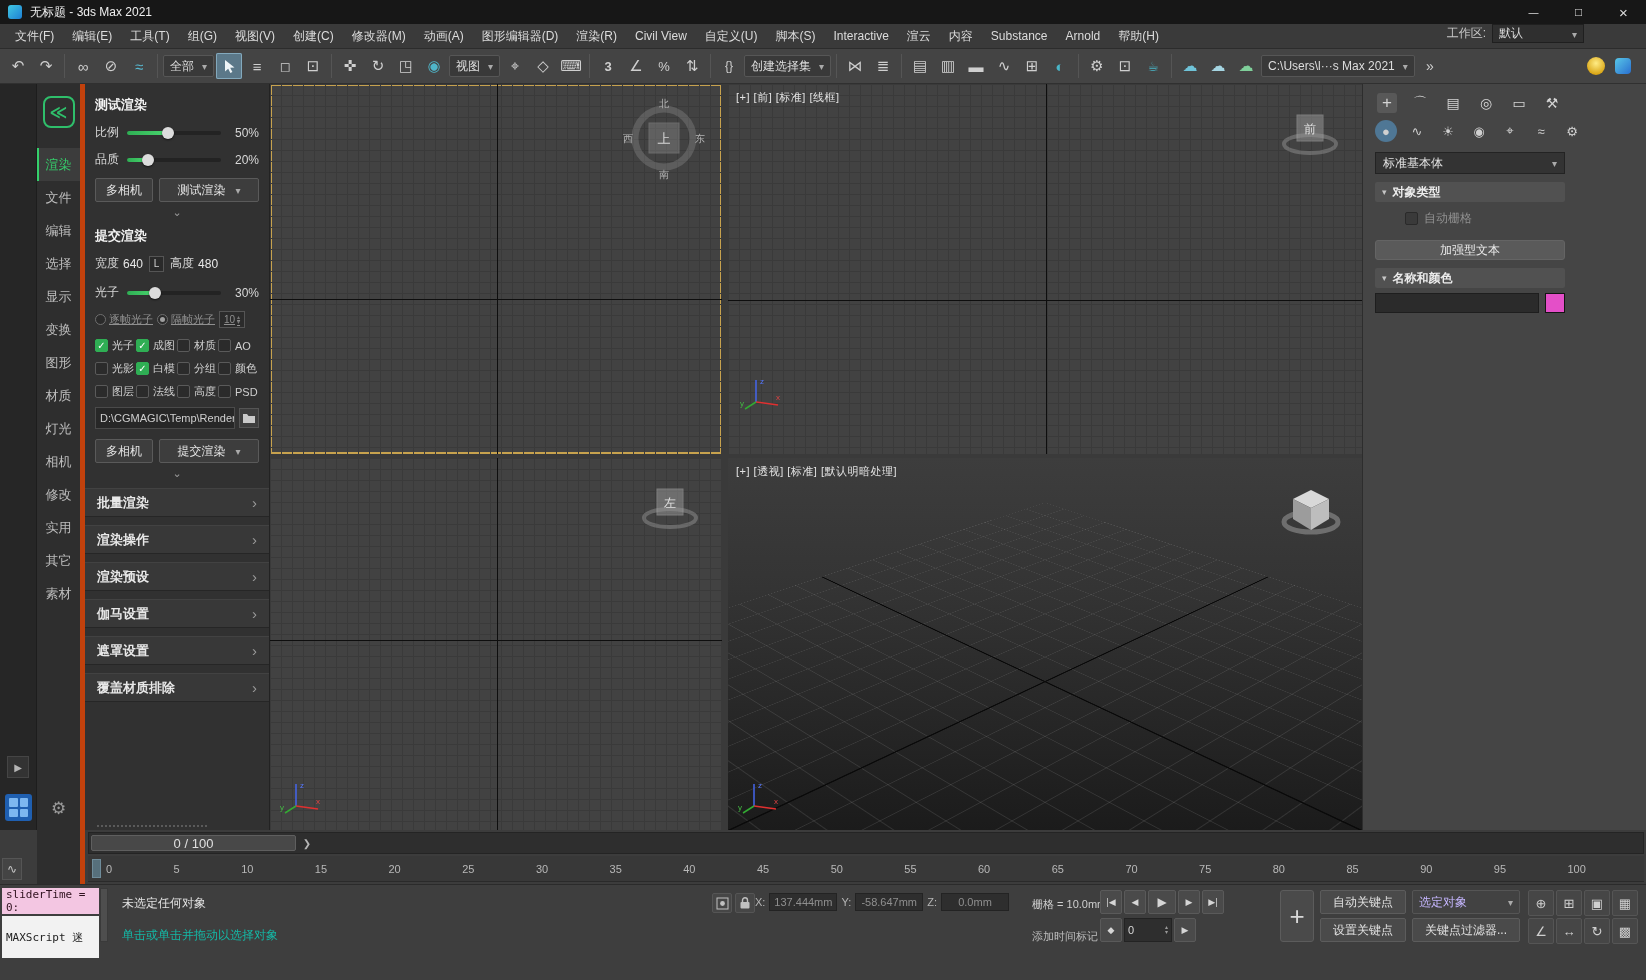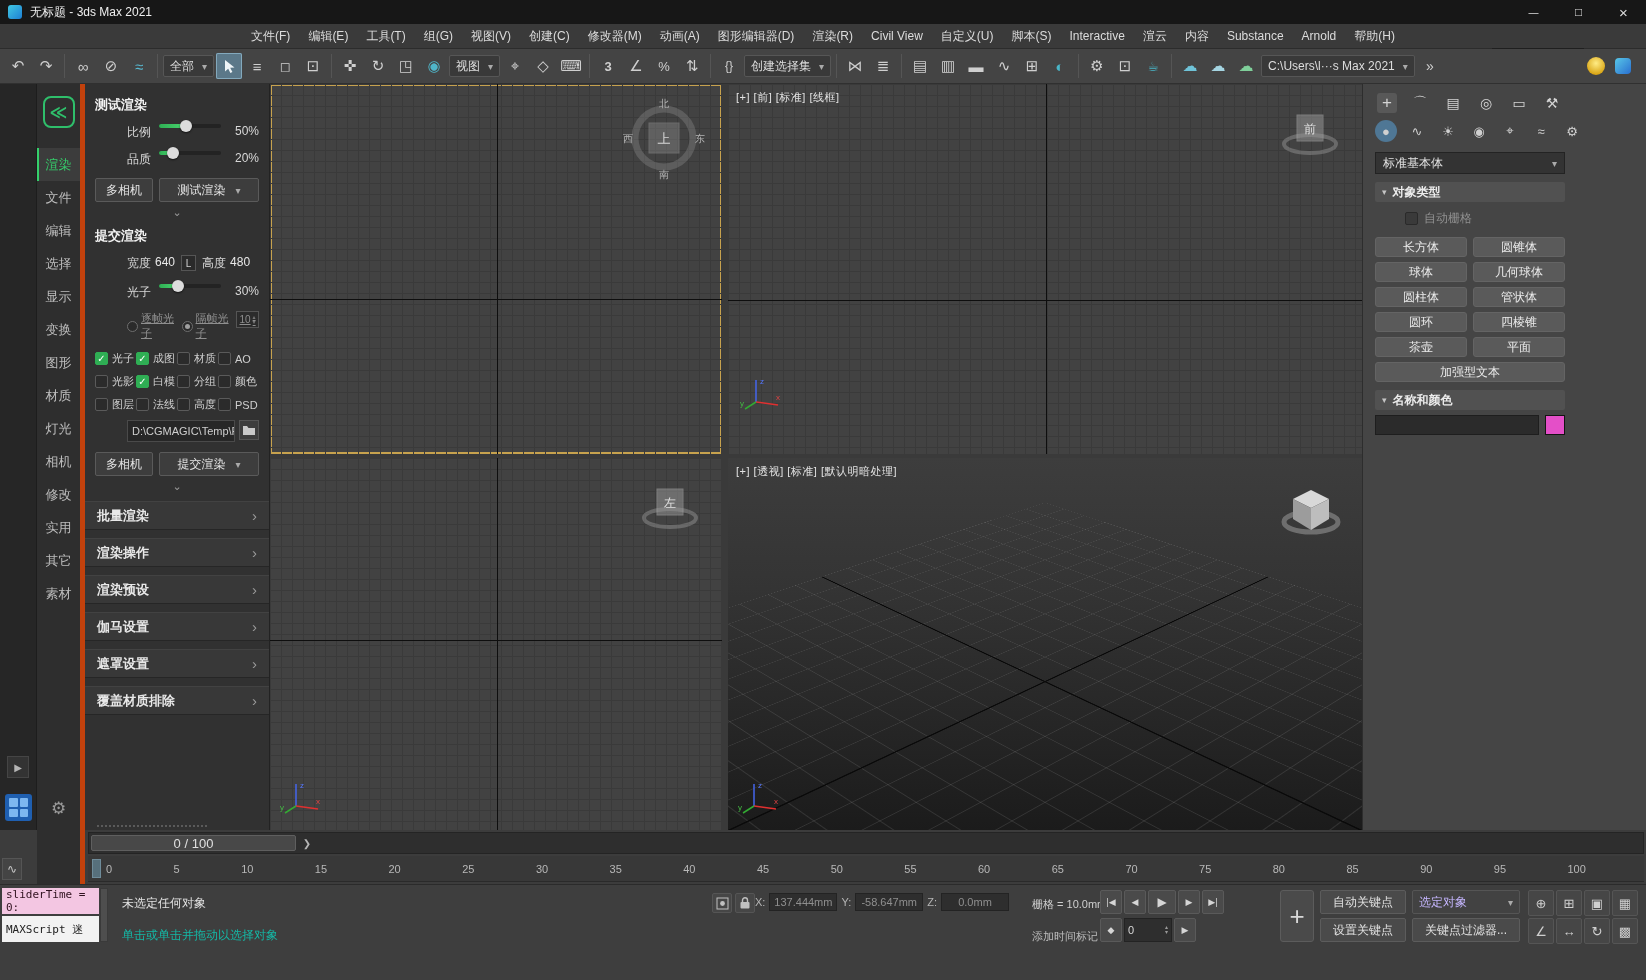--- a/index.html
+++ b/index.html
@@ -14,21 +14,21 @@
   .app-icon{width:14px;height:14px;border-radius:3px;margin-right:8px;
             background:linear-gradient(135deg,#41c8e2,#1d7fd4);}
   .win-controls{margin-left:auto;display:flex;height:100%;}
   .wc{width:45px;height:100%;display:flex;align-items:center;justify-content:center;color:#ddd;font-size:13px;}
   .wc-min::before{content:"—";font-size:10px;}
   .wc-max::before{content:"□";font-size:12px;}
   .wc-close::before{content:"×";font-size:15px;}
 
   
   #menubar{position:absolute;top:24px;left:0;width:100%;height:25px;background:#3a3a3a;
-           border-bottom:1px solid #2c2c2c;display:flex;align-items:center;padding:0 6px;flex-direction:column;}
+           border-bottom:1px solid #2c2c2c;display:flex;align-items:flex-start;padding:0 6px;}
   .menu-items{display:flex;align-items:center;height:100%;}
   .menu-item{padding:0 9px;line-height:25px;color:#dcdcdc;white-space:nowrap;cursor:default;}
   .workspace{margin-left:auto;display:flex;align-items:center;gap:6px;padding-right:56px;color:#c8c8c8;}
   .ws-box{width:92px;height:19px;background:#2f2f2f;border:1px solid #1f1f1f;display:flex;
           align-items:center;justify-content:space-between;padding:0 6px;color:#ddd;}
   .dd-caret::after{content:"▾";font-size:10px;color:#aaa;}
 
   
   #toolbar{position:absolute;top:49px;left:0;width:100%;height:35px;background:#444;
            border-bottom:1px solid #303030;display:flex;align-items:center;gap:2px;padding:0 5px;}
@@ -79,21 +79,21 @@
   .cg-tabs-list{margin-top:20px;}
   .cg-tab{height:33px;display:flex;align-items:center;justify-content:center;font-size:13px;color:#bdbdbd;c​ursor:default;}
   .cg-tab.active{background:#3c3c3c;color:#35cf6b;box-shadow:inset 2px 0 0 #35cf6b;}
   .gear-btn{position:absolute;left:14px;top:714px;color:#9a9a9a;font-size:17px;}
   .gear-btn::before{content:"⚙";}
 
   
   #cg-panel{position:absolute;left:85px;top:84px;width:185px;height:746px;background:#313131;
             border-right:1px solid #222;padding:10px 10px 0;}
   .cg-section-title{font-size:13px;font-weight:bold;color:#f2f2f2;margin:2px 0 10px;}
-  .cg-row{display:flex;align-items:flex-start;gap:6px;margin-bottom:10px;margin-left:32px;}
+  .cg-row{display:flex;align-items:center;gap:6px;margin-bottom:10px;}
   .cg-label{width:26px;color:#d8d8d8;flex:none;}
   .cg-slider{position:relative;flex:1;height:4px;background:#232323;border-radius:2px;}
   .cg-slider .fill{position:absolute;left:0;top:0;bottom:0;border-radius:2px;
                    background:linear-gradient(90deg,#2fae54,#49d66e);}
   .cg-slider .knob{position:absolute;top:50%;width:12px;height:12px;border-radius:50%;background:#dcdcdc;
                    transform:translate(-50%,-50%);box-shadow:0 1px 2px rgba(0,0,0,.6);}
   .cg-val{width:32px;text-align:right;color:#d8d8d8;flex:none;}
   .cg-btnrow{display:flex;gap:6px;margin:2px 0 4px;}
   .cg-btn{height:24px;background:#3d3d3d;border:1px solid #5a5a5a;border-radius:2px;color:#e4e4e4;
           display:flex;align-items:center;justify-content:center;padding:0 10px;white-space:nowrap;}
@@ -209,21 +209,21 @@
          border-bottom:1px solid #2a2a2a;}
   #ruler .frame-marker{position:absolute;left:4px;top:3px;width:9px;height:19px;background:#57707c;border:1px solid #6f8c9a;}
   .ruler-ticks{position:absolute;left:18px;right:58px;top:0;bottom:0;display:flex;
                justify-content:space-between;align-items:center;}
   .ruler-ticks span{font-size:11px;color:#b8b8b8;}
 
   
   #statusbar{position:absolute;left:0;top:884px;width:1646px;height:96px;background:#3e3e3e;border-top:1px solid #2b2b2b;}
   .ms-macro{position:absolute;left:2px;top:3px;width:97px;height:26px;background:#f3c6e2;color:#30121f;
             font-family:"DejaVu Sans Mono","Liberation Mono",monospace;font-size:11px;display:flex;align-items:center;padding:0 4px;}
-  .ms-listener{position:absolute;left:2px;top:31px;width:97px;height:26px;background:#f2f2f2;color:#222;
+  .ms-listener{position:absolute;left:2px;top:31px;width:97px;height:42px;background:#f2f2f2;color:#222;
             font-family:"DejaVu Sans Mono","Liberation Mono",monospace;font-size:11px;display:flex;align-items:center;padding:0 4px;}
   .ms-scroll{position:absolute;left:100px;top:3px;width:8px;height:54px;background:#4e4e4e;border:1px solid #3a3a3a;}
   .status-line{position:absolute;left:122px;top:10px;color:#e2e2e2;}
   .prompt-line{position:absolute;left:122px;top:42px;color:#14b8a6;}
   .sb-icon{position:absolute;width:20px;height:20px;display:flex;align-items:center;justify-content:center;
            background:#464646;border:1px solid #555;border-radius:2px;}
   .coords{position:absolute;left:755px;top:8px;display:flex;align-items:center;gap:4px;}
   .coords .lbl{color:#b5b5b5;font-size:11px;}
   .coord-box{width:68px;height:18px;background:#2e2e2e;border:1px solid #232323;color:#8f8f8f;font-size:11px;
              display:flex;align-items:center;justify-content:center;}
@@ -656,32 +656,20 @@
       <span>标准基本体</span>
       <span class="dd-caret"></span>
     </div>
     <div class="cp-rollout">
       <span>对象类型</span>
     </div>
     <div class="cp-autogrid">
       <span class="box"></span>
       <span>自动栅格</span>
     </div>
-    <div class="cp-grid">
-        <div class="cp-btn">长方体</div>
-        <div class="cp-btn">圆锥体</div>
-        <div class="cp-btn">球体</div>
-        <div class="cp-btn">几何球体</div>
-        <div class="cp-btn">圆柱体</div>
-        <div class="cp-btn">管状体</div>
-        <div class="cp-btn">圆环</div>
-        <div class="cp-btn">四棱锥</div>
-        <div class="cp-btn">茶壶</div>
-        <div class="cp-btn">平面</div>
-      </div>
     <div class="cp-btn wide">加强型文本</div>
     <div class="cp-rollout">
       <span>名称和颜色</span>
     </div>
     <div class="cp-name-row">
       <span class="cp-name-input"></span>
       <span class="cp-swatch" style="background: rgb(228, 79, 200);"></span>
     </div>
   </div>
 

